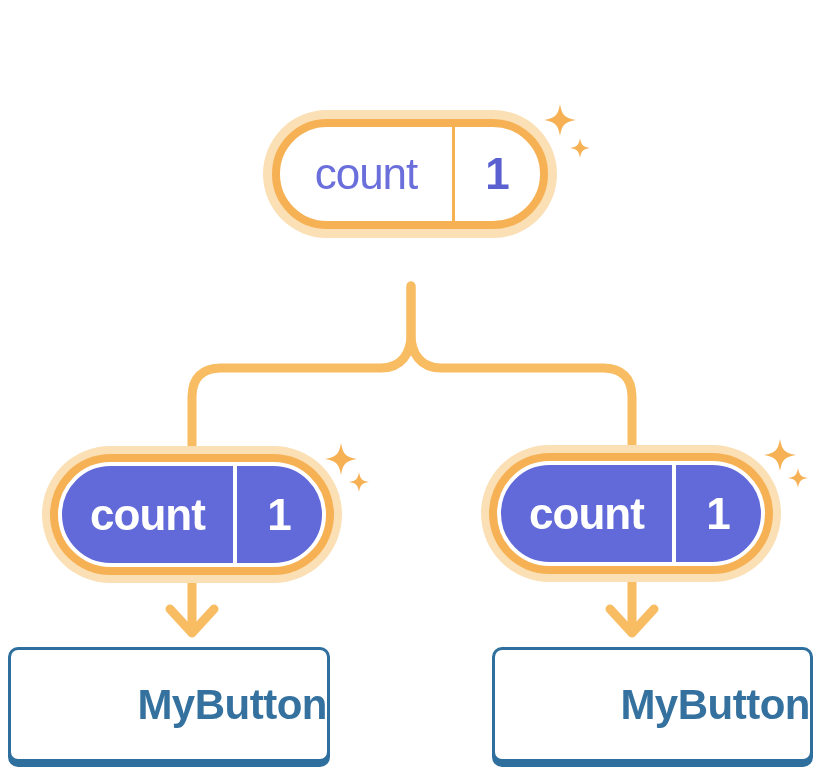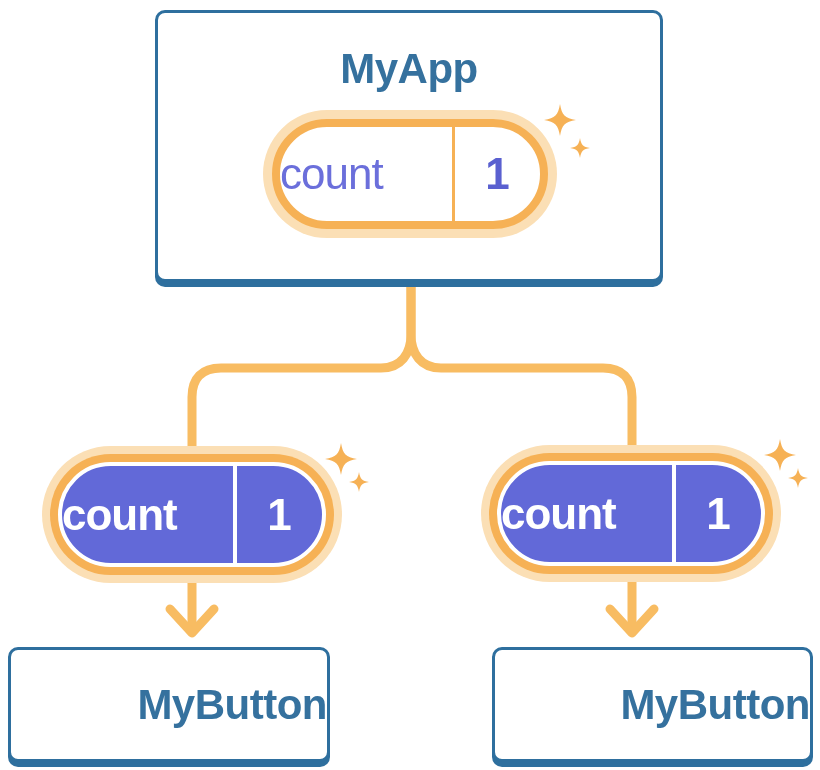--- a/index.html
+++ b/index.html
@@ -38,21 +38,21 @@
     box-shadow:0 0 0 9px var(--pill-glow);
   }
   .pill-state{
     width:268px;height:105px;background:var(--pill-fill-highlight);
     border:4px solid #fff;
     box-shadow:0 0 0 8px var(--pill-border), 0 0 0 16px var(--pill-glow);
   }
   .pill-state-left{left:58px;top:462px;}
   .pill-state-right{left:497px;top:461px;}
 
-  .pill-cell-name{flex:1;display:flex;align-items:center;justify-content:flex-start;}
+  .pill-cell-name{flex:1;display:flex;align-items:center;justify-content:center;}
   .pill-cell-value{width:85px;display:flex;align-items:center;justify-content:center;}
   .pill-divider{width:3px;background:var(--pill-border);}
   .pill-state .pill-divider{width:4px;background:#fff;}
   .state-name{font-size:44px;letter-spacing:-1px;color:var(--state-name-text);}
   .state-value{font-size:44px;font-weight:700;color:var(--state-value-text);}
   .pill-state .state-name{color:#fff;font-weight:600;}
   .pill-state .state-value{color:#fff;}
 
   .sparkles{position:absolute;z-index:4;overflow:visible;}
   .sparkles path{fill:var(--pill-border);}
@@ -66,23 +66,20 @@
     <g fill="none" stroke="#F8BC62" stroke-width="9" stroke-linecap="round" stroke-linejoin="round">
       <path d="M411,286 V334 C411,354 401,368 381,368 H221 C202,368 192,378 192,397 V455"></path>
       <path d="M411,286 V334 C411,354 421,368 441,368 H603 C622,368 632,378 632,397 V455"></path>
       <path d="M192,560 V623"></path>
       <path d="M170,609 L192,633 L214,609"></path>
       <path d="M632,560 V623"></path>
       <path d="M610,609 L632,633 L654,609"></path>
     </g>
   </svg>
 
-  <div class="node node-root">
-    <div class="node-label">MyApp</div>
-  </div>
 
   <div class="pill pill-root">
     <div class="pill-cell-name">
       <span class="state-name">count</span>
     </div>
     <div class="pill-divider"></div>
     <div class="pill-cell-value">
       <span class="state-value">1</span>
     </div>
   </div>

